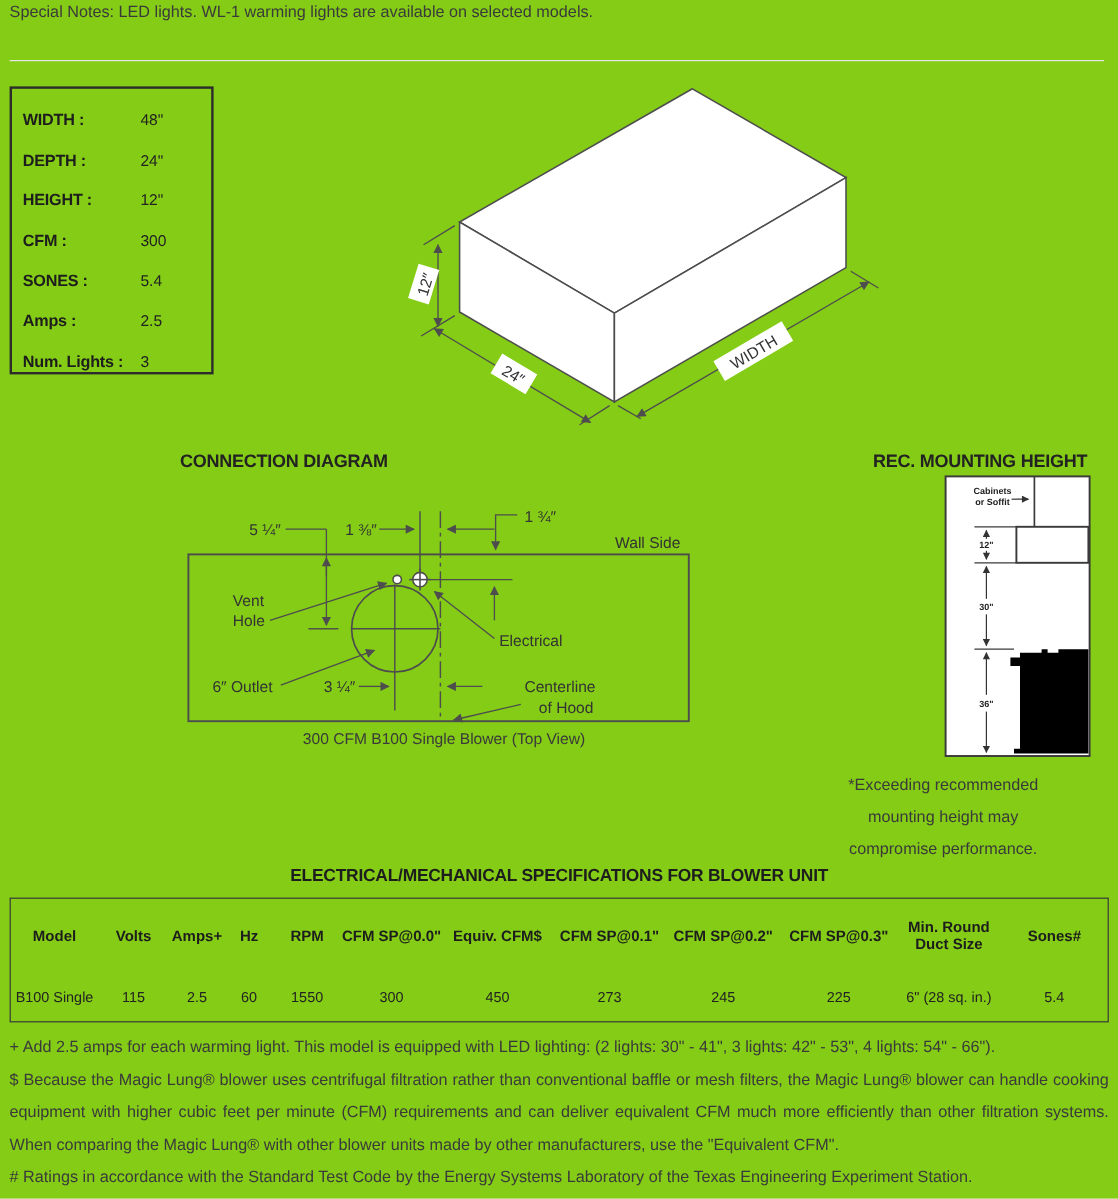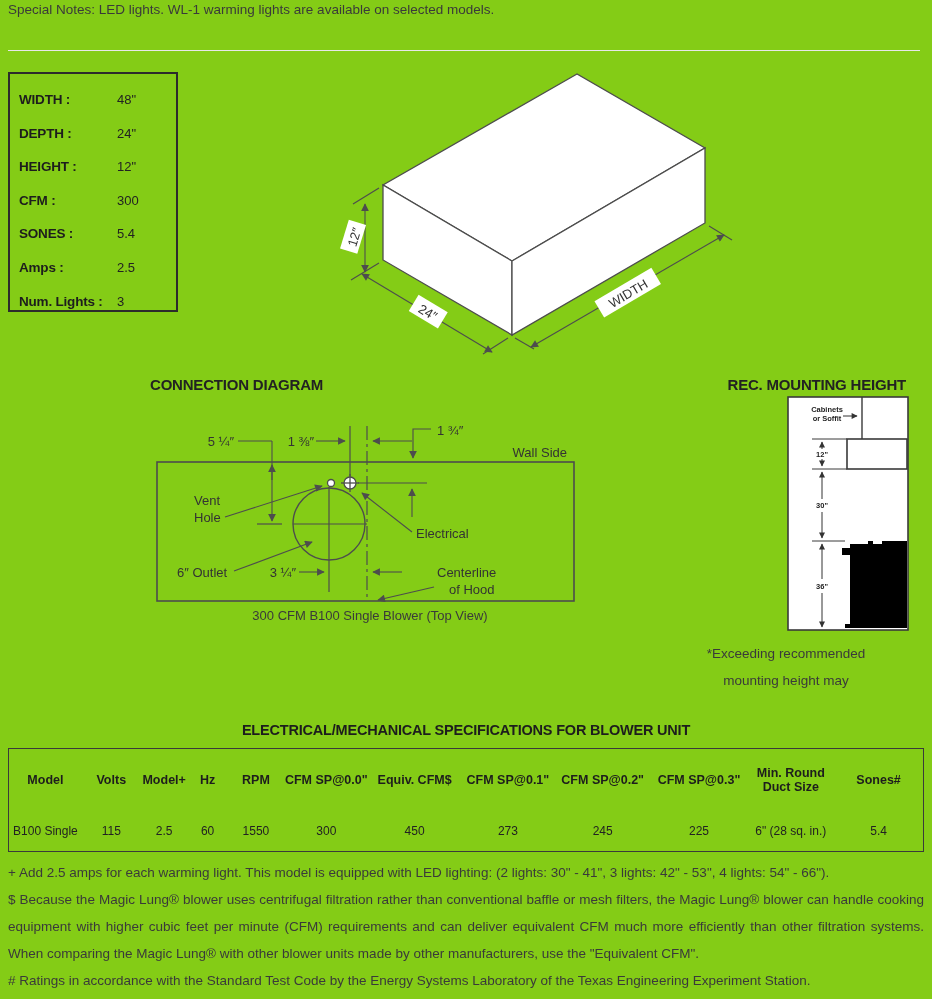--- a/index.html
+++ b/index.html
@@ -192,34 +192,35 @@
     <text class="dsmall" x="40" y="16" text-anchor="middle">Cabinets</text>
     <text class="dsmall" x="40" y="25" text-anchor="middle">or Soffit</text>
     <text class="dsmall" x="35" y="61" text-anchor="middle">12"</text>
     <text class="dsmall" x="35" y="112" text-anchor="middle">30"</text>
     <text class="dsmall" x="35" y="193" text-anchor="middle">36"</text>
     <path d="M58,232 L58,228 L63,228 L63,159 L55,159 L55,152 L63,152 L63,148 L81,148 L81,145 L86,145 L86,148 L95,148 L95,145 L120,145 L120,232 Z" fill="#000"></path>
   </svg>
   <div class="abs mount-note">
     <div>*Exceeding recommended</div>
     <div>mounting height may</div>
+    <div>compromise performance.</div>
   </div>
 
   <div class="abs blower-title">ELECTRICAL/MECHANICAL SPECIFICATIONS FOR BLOWER UNIT</div>
   <div class="abs blower-table">
     <div class="bcol" style="width:73px">
       <div class="bhead">Model</div>
       <div class="bcell">B100 Single</div>
     </div>
     <div class="bcol" style="width:59px">
       <div class="bhead">Volts</div>
       <div class="bcell">115</div>
     </div>
     <div class="bcol" style="width:47px">
-      <div class="bhead">Model+</div>
+      <div class="bhead">Amps+</div>
       <div class="bcell">2.5</div>
     </div>
     <div class="bcol" style="width:40px">
       <div class="bhead">Hz</div>
       <div class="bcell">60</div>
     </div>
     <div class="bcol" style="width:57px">
       <div class="bhead">RPM</div>
       <div class="bcell">1550</div>
     </div>

